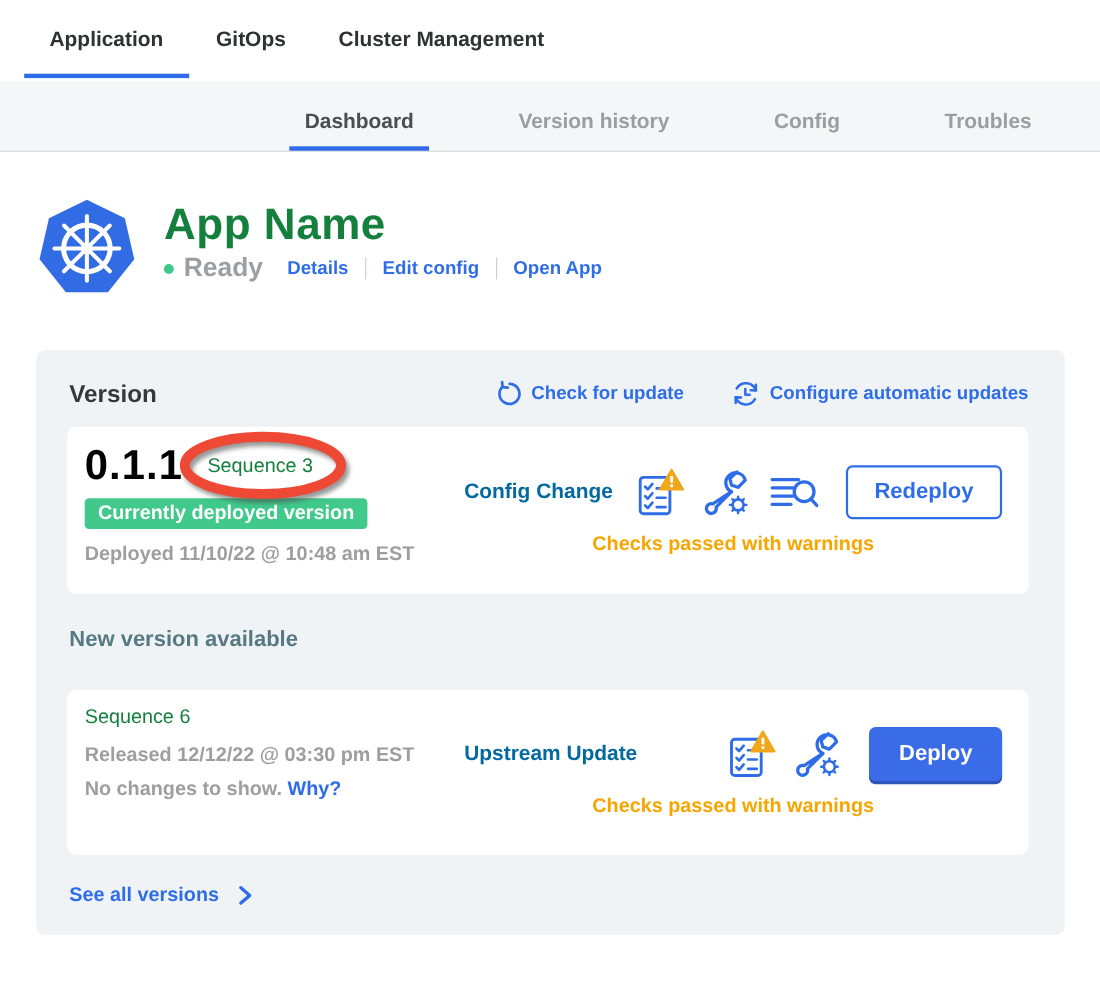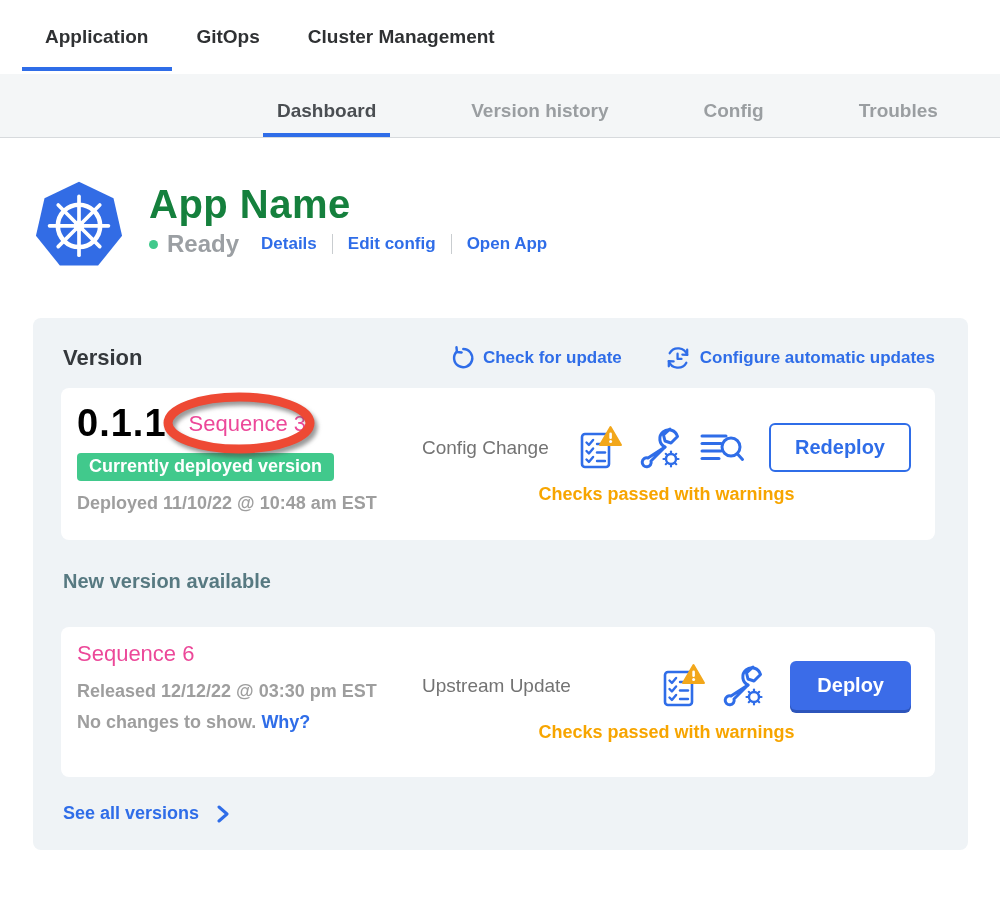--- a/index.html
+++ b/index.html
@@ -39,29 +39,29 @@
   .vc-title { font-size:22px; font-weight:700; color:#34383c; margin-left:2px; }
   .vc-links { display:flex; gap:42px; align-items:center; }
   .vc-link { display:flex; align-items:center; gap:8px; color:#2f6de8; font-size:17px;
     font-weight:600; cursor:pointer; }
 
   .row-card { background:#fff; border-radius:8px; padding:14px 24px 18px 16px;
     display:flex; margin-top:16px; position:relative; min-height:152px; }
   .left-col { width:345px; flex:none; }
   .version-line { display:flex; align-items:center; gap:22px; }
   .version-num { font-size:38px; font-weight:800; color:#000000; letter-spacing:1px; }
-  .sequence { font-size:22px; color:#ec4899; font-weight:500; }
+  .sequence { font-size:18px; color:#15803d; font-weight:500; }
   .badge { display:inline-block; background:#41c98c; color:#fff; font-size:18px;
     font-weight:700; padding:3px 12px 4px; border-radius:4px; margin-top:8px; }
   .meta { font-size:18px; color:#9e9e9e; font-weight:600; margin-top:12px; }
   .meta .why { color:#2f6de8; font-weight:700; cursor:pointer; }
 
   .status-zone { flex:1; display:flex; flex-direction:column; justify-content:center; padding-top:4px; }
   .status-top { display:flex; align-items:center; }
-  .source-label { font-size:19px; font-weight:400; color:#737373; }
+  .source-label { font-size:19px; font-weight:700; color:#0369a1; }
   .spacer { flex:1; }
   .icon-row { display:flex; align-items:center; gap:16px; margin-right:24px; }
   .icon-row .pf-icon { display:inline-flex; cursor:pointer; }
   .check-warn { font-size:18px; font-weight:700; color:#f7a500; margin-top:12px; align-self:center; }
 
   .btn { font-family:"Liberation Sans",sans-serif; font-size:20px; font-weight:700;
     border-radius:6px; cursor:pointer; }
   .btn-outline { background:#fff; border:2px solid #2f6de8; color:#2f6de8; padding:11px 24px; }
   .btn-fill { background:#3b6ce8; border:none; color:#fff; padding:13px 27px;
     box-shadow:0 3px 0 #2d55bb; }

